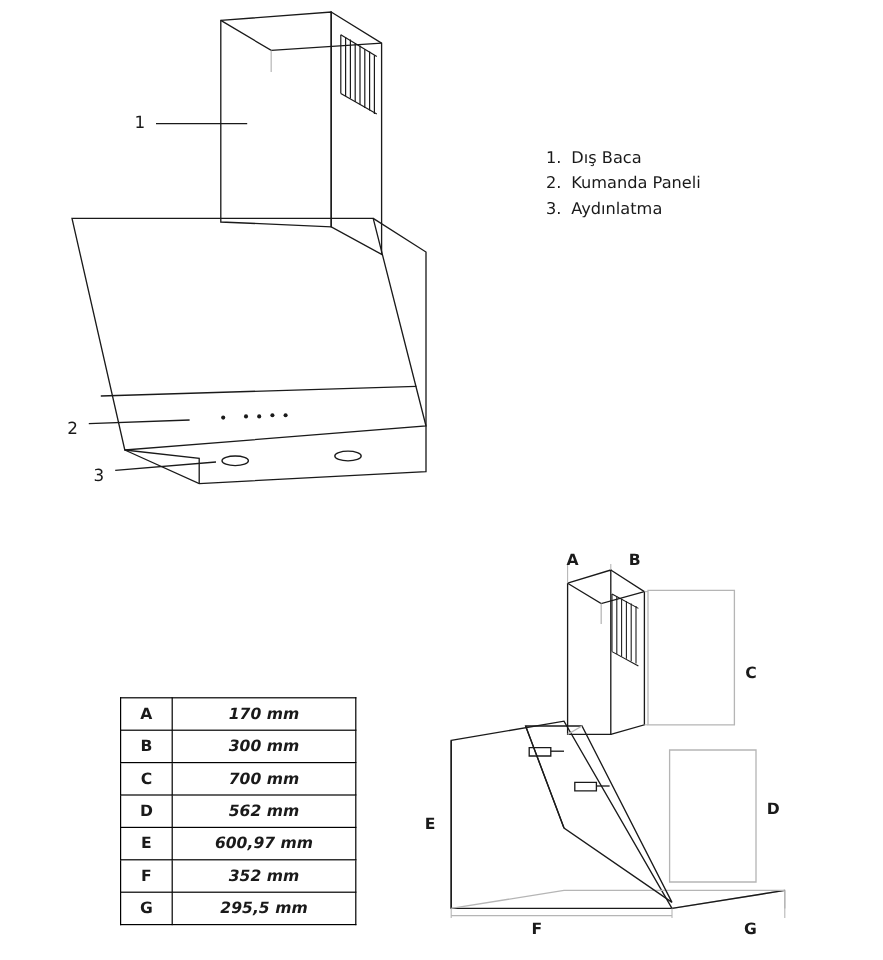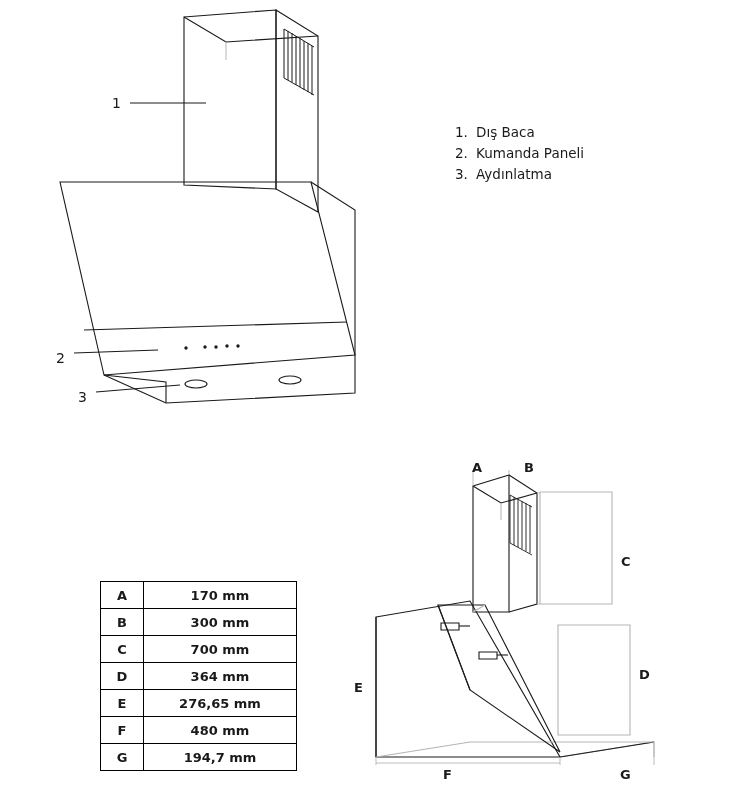--- a/index.html
+++ b/index.html
@@ -61,21 +61,21 @@
     font-weight: bold;
   }
   .dim-table td {
     border: 1px solid #000;
     height: 26px;
     text-align: center;
     vertical-align: middle;
     padding: 0;
   }
   .dim-table td.key { width: 42px; }
-  .dim-table td.val { width: 152px; }
+  .dim-table td.val { width: 152px; font-style: italic; }
   
   .elabel {
     position: absolute;
     font-size: 13px;
     font-weight: bold;
   }
 </style>
 </head>
 <body>
 
@@ -214,33 +214,33 @@
       <tr>
         <td class="key">B</td>
         <td class="val">300 mm</td>
       </tr>
       <tr>
         <td class="key">C</td>
         <td class="val">700 mm</td>
       </tr>
       <tr>
         <td class="key">D</td>
-        <td class="val">364 mm</td>
+        <td class="val">562 mm</td>
       </tr>
       <tr>
         <td class="key">E</td>
-        <td class="val">276,65 mm</td>
+        <td class="val">600,97 mm</td>
       </tr>
       <tr>
         <td class="key">F</td>
-        <td class="val">480 mm</td>
+        <td class="val">352 mm</td>
       </tr>
       <tr>
         <td class="key">G</td>
-        <td class="val">194,7 mm</td>
+        <td class="val">295,5 mm</td>
       </tr>
     </tbody>
   </table>
 
   <div class="elabel" style="left:472px; top:460px;">A</div>
   <div class="elabel" style="left:524px; top:460px;">B</div>
   <div class="elabel" style="left:621px; top:554px;">C</div>
   <div class="elabel" style="left:639px; top:667px;">D</div>
   <div class="elabel" style="left:354px; top:680px;">E</div>
   <div class="elabel" style="left:443px; top:767px;">F</div>

